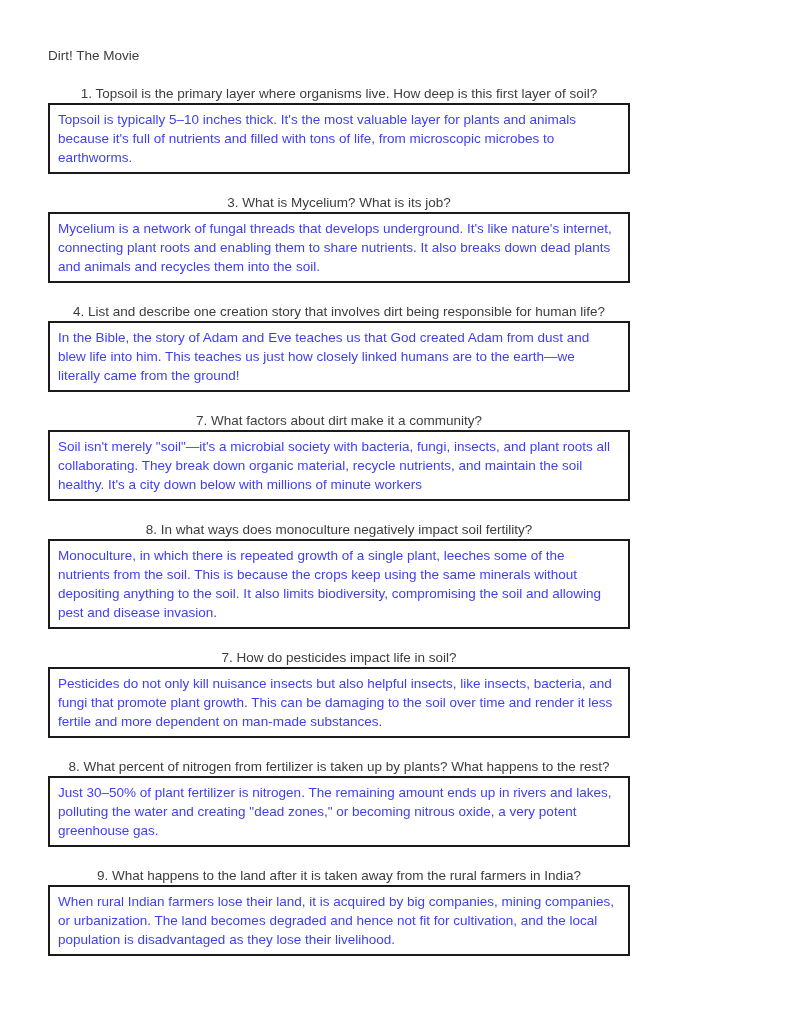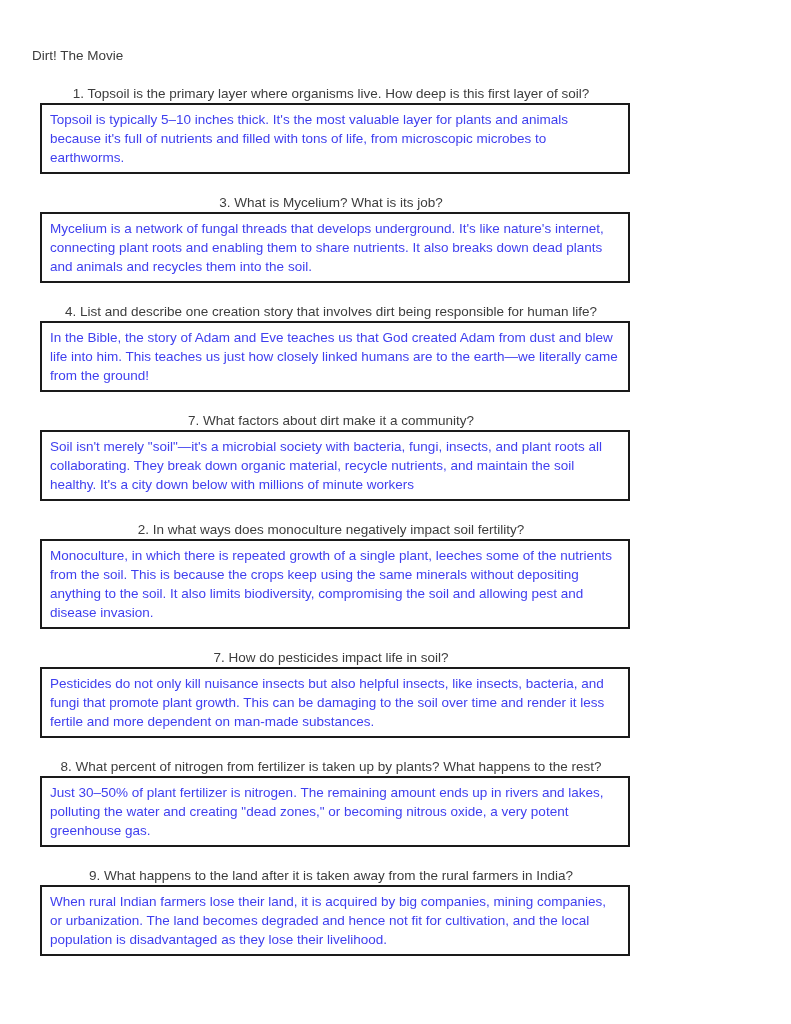--- a/index.html
+++ b/index.html
@@ -16,21 +16,21 @@
   }
   body {
     width: 791px;
     height: 1024px;
     font-family: "Liberation Sans", sans-serif;
     overflow: hidden;
   }
   .page {
     width: 676px;
     height: 1024px;
-    padding: 48px 46px 0 32px;
+    padding: 48px 46px 0 48px;
     background: var(--page-background);
   }
   .doc-title {
     font-size: 13.5px;
     font-weight: 400;
     color: var(--question-text);
     line-height: 16px;
     margin: 0 0 22px 0;
   }
   .qa {
@@ -40,21 +40,20 @@
     font-size: 13.5px;
     color: var(--question-text);
     line-height: 16px;
     margin-bottom: 1px;
     text-align: center;
   }
   .answer-box {
     border: 2px solid var(--box-border);
     padding: 5px 8px;
     background: var(--page-background);
-    margin-left: 8px;
   }
   .answer-text {
     font-size: 13.5px;
     color: var(--answer-text);
     line-height: 19px;
   }
 </style>
 </head>
 <body>
 
@@ -87,21 +86,21 @@
   </section>
 
   <section class="qa">
     <div class="question">7. What factors about dirt make it a community?</div>
     <div class="answer-box">
       <span class="answer-text">Soil isn't merely "soil"—it's a microbial society with bacteria, fungi, insects, and plant roots all collaborating. They break down organic material, recycle nutrients, and maintain the soil healthy. It's a city down below with millions of minute workers</span>
     </div>
   </section>
 
   <section class="qa">
-    <div class="question">2. In what ways does monoculture negatively impact soil fertility?</div>
+    <div class="question">8. In what ways does monoculture negatively impact soil fertility?</div>
     <div class="answer-box">
       <span class="answer-text">Monoculture, in which there is repeated growth of a single plant, leeches some of the nutrients from the soil. This is because the crops keep using the same minerals without depositing anything to the soil. It also limits biodiversity, compromising the soil and allowing pest and disease invasion.</span>
     </div>
   </section>
 
   <section class="qa">
     <div class="question">7. How do pesticides impact life in soil?</div>
     <div class="answer-box">
       <span class="answer-text">Pesticides do not only kill nuisance insects but also helpful insects, like insects, bacteria, and fungi that promote plant growth. This can be damaging to the soil over time and render it less fertile and more dependent on man-made substances.</span>
     </div>

